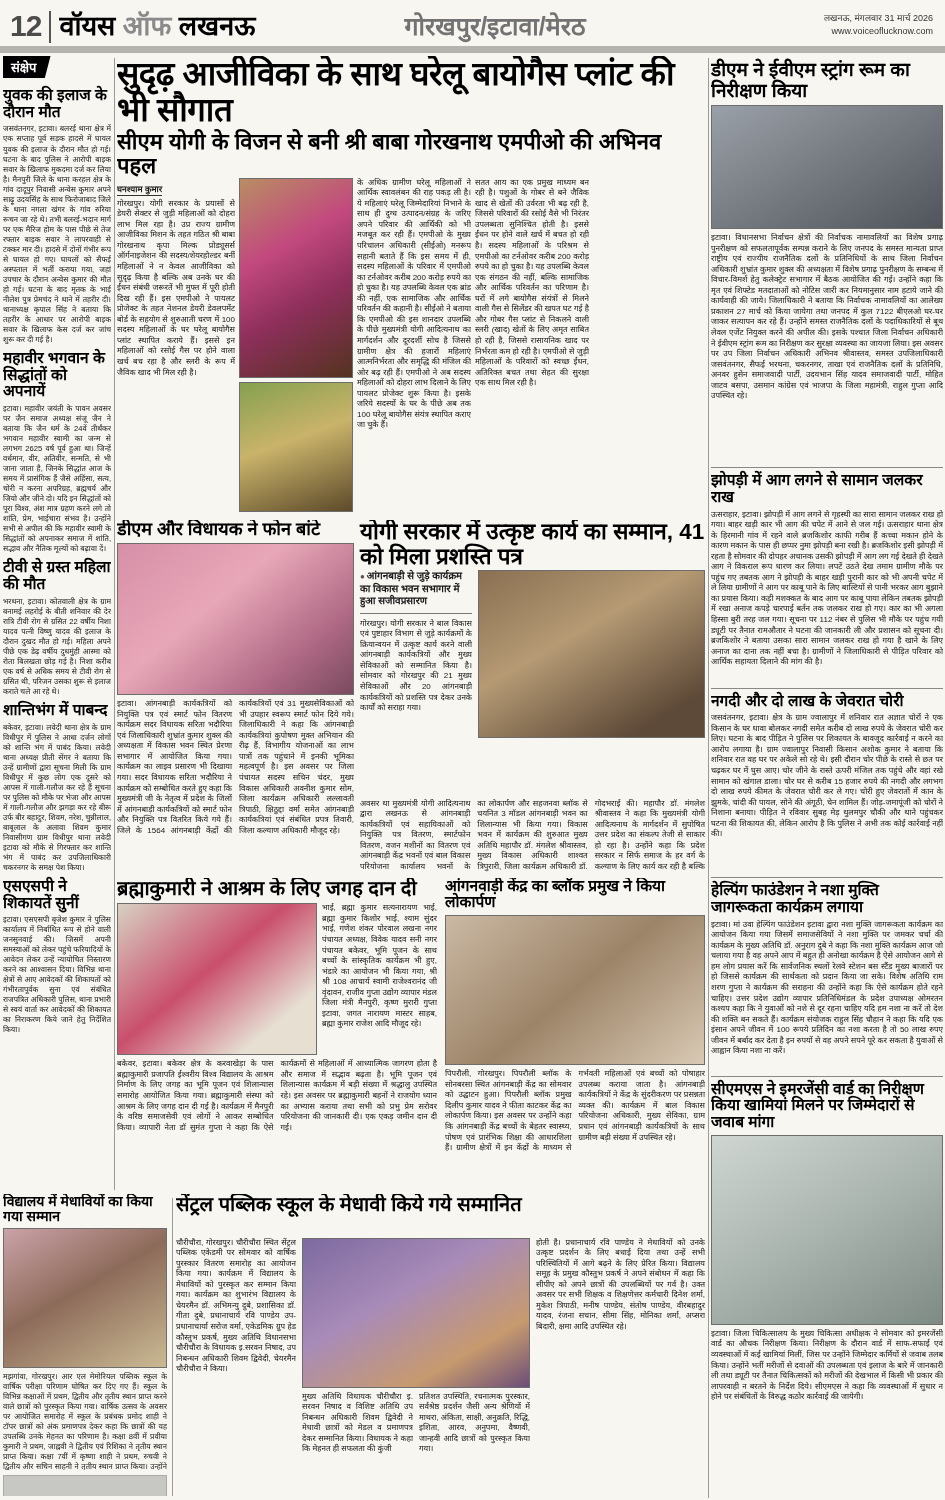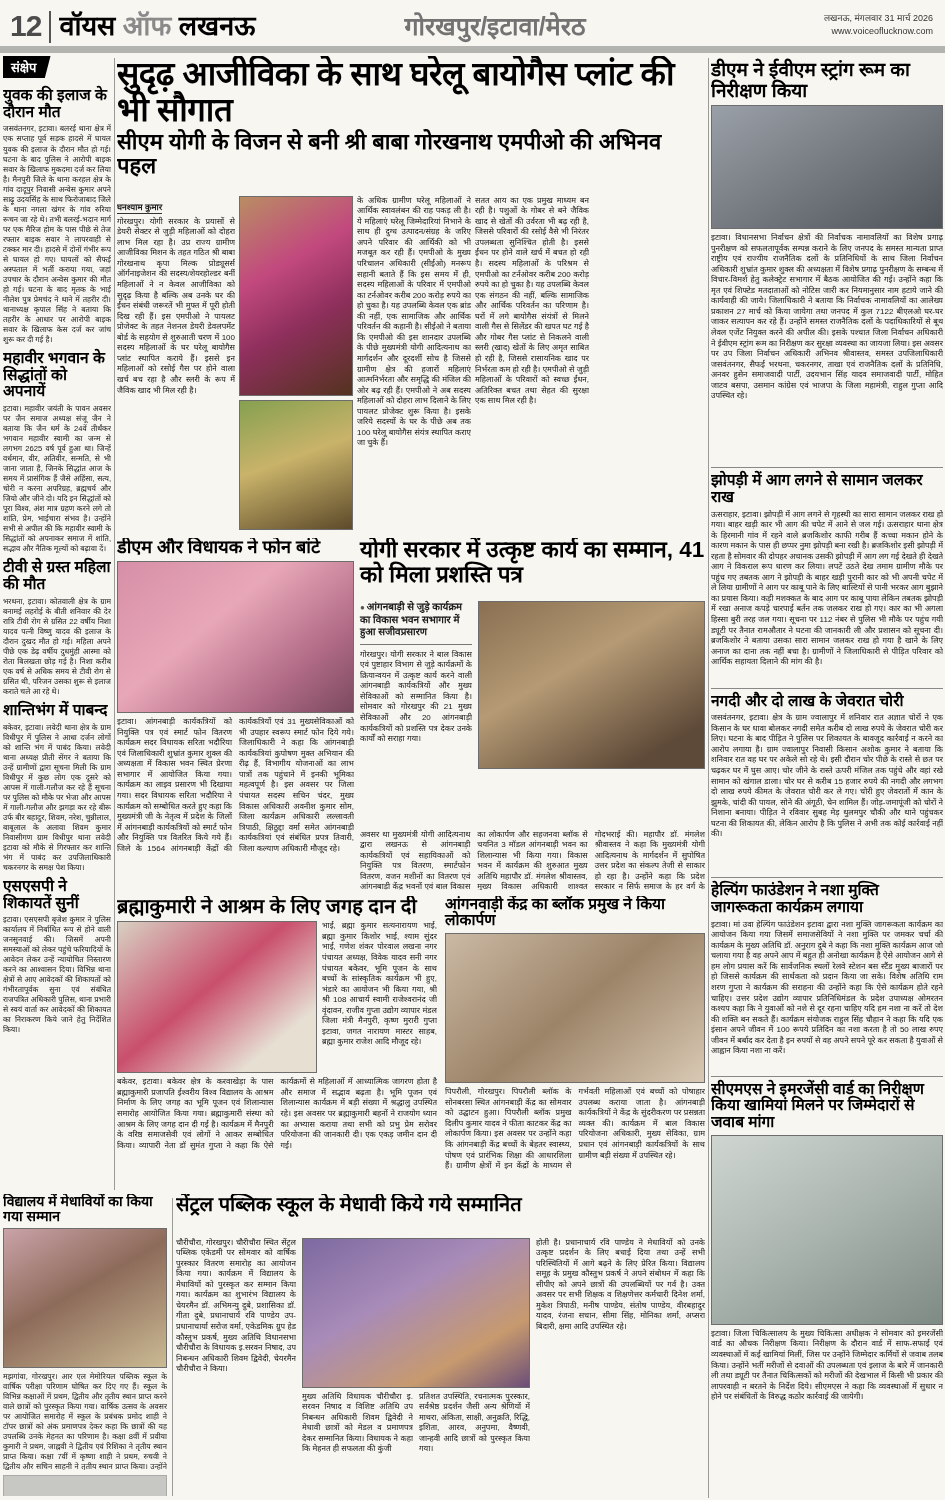--- a/index.html
+++ b/index.html
@@ -30,31 +30,31 @@
   
   .col-left{position:absolute;left:3px;top:56px;width:108px;height:1132px;overflow:hidden;}
   .brieftag{background:#000;color:#fff;font-size:13px;font-weight:700;padding:2px 14px 2px 8px;
             display:inline-block;clip-path:polygon(0 0,100% 0,88% 100%,0 100%);margin-bottom:4px;}
   .col-left h3{font-size:15.5px;margin:5px 0 4px;}
   .col-left .body{font-size:7.6px;}
   
   .col-center{position:absolute;left:117px;top:56px;width:588px;height:1134px;overflow:hidden;}
   .lead h1{font-size:33px;letter-spacing:-.5px;}
   .lead h2{font-size:22px;margin-top:3px;}
-  .lead-cols{display:flex;gap:4px;margin-top:18px;height:336px;overflow:hidden;}
+  .lead-cols{display:flex;gap:4px;margin-top:0;height:336px;overflow:hidden;}
   .lc{flex:0 0 114px;overflow:hidden;}
   .lc.first{flex:0 0 118px;}
   .stack .ph{width:100%;}
   
   .band2{display:flex;gap:6px;margin-top:6px;height:352px;overflow:hidden;}
   .b2l{flex:0 0 237px;}
   .b2l h2{font-size:18px;margin-bottom:4px;}
   .b2r{flex:1;}
   .b2r h2{font-size:22.5px;line-height:1.1;}
-  .b2r-top{display:flex;gap:6px;margin-top:14px;}
+  .b2r-top{display:flex;gap:6px;margin-top:1px;}
   .standfirst{flex:0 0 112px;}
   .sf{font-size:10px;font-weight:700;line-height:1.25;margin-bottom:4px;}
   .sf .dot{color:#555;font-size:8px;margin-right:2px;}
   
   .band3{display:flex;gap:8px;margin-top:6px;height:330px;overflow:hidden;}
   .b3l{flex:0 0 320px;}
   .b3l h2{font-size:20px;margin-bottom:4px;}
   .b3l-row{display:flex;gap:5px;}
   .b3r{flex:1;}
   .b3r h2{font-size:15.5px;margin-bottom:4px;}

